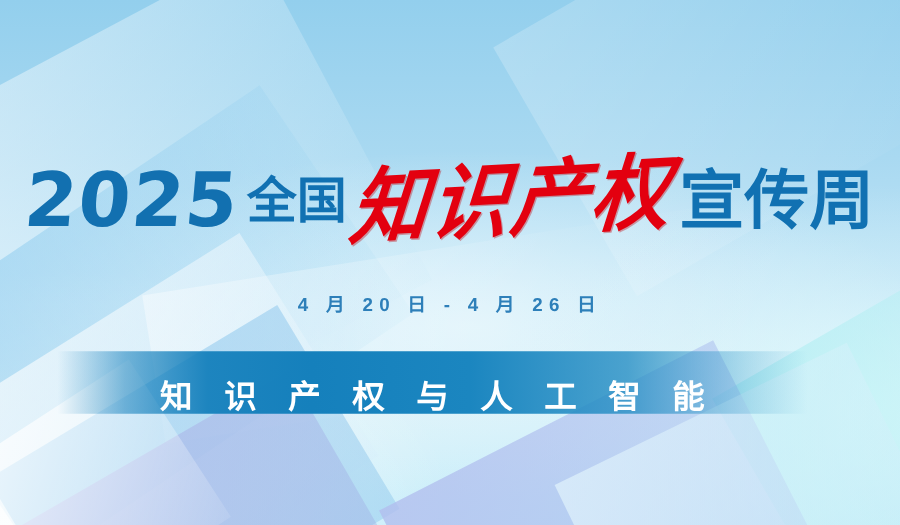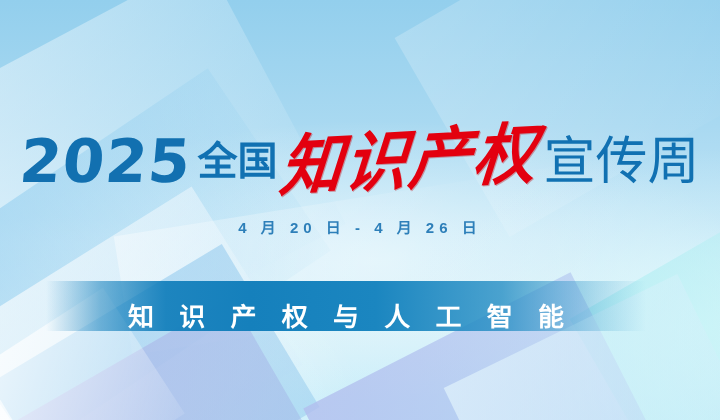--- a/index.html
+++ b/index.html
@@ -142,31 +142,31 @@
     font-style: italic;
     letter-spacing: 2px;
     margin: 0 6px 0 8px;
     transform: rotate(-3deg) skewX(-8deg) scale(1.04, 1.1);
     transform-origin: center;
     line-height: 1;
     text-shadow: 1px 1px 0 rgba(190,0,10,0.35);
   }
   .hl-week {
     font-size: 52px;
-    font-weight: 400;
+    font-weight: 700;
     color: #1171b2;
     margin-left: 4px;
     line-height: 1;
   }
 
   
   .dateline {
     position: absolute;
     left: 0; right: 0;
-    top: 216px;
+    top: 232px;
     text-align: center;
     font-size: 15px;
     font-weight: 700;
     color: #2d7fb9;
     letter-spacing: 5px;
   }
 
   
   .banner {
     position: absolute;

